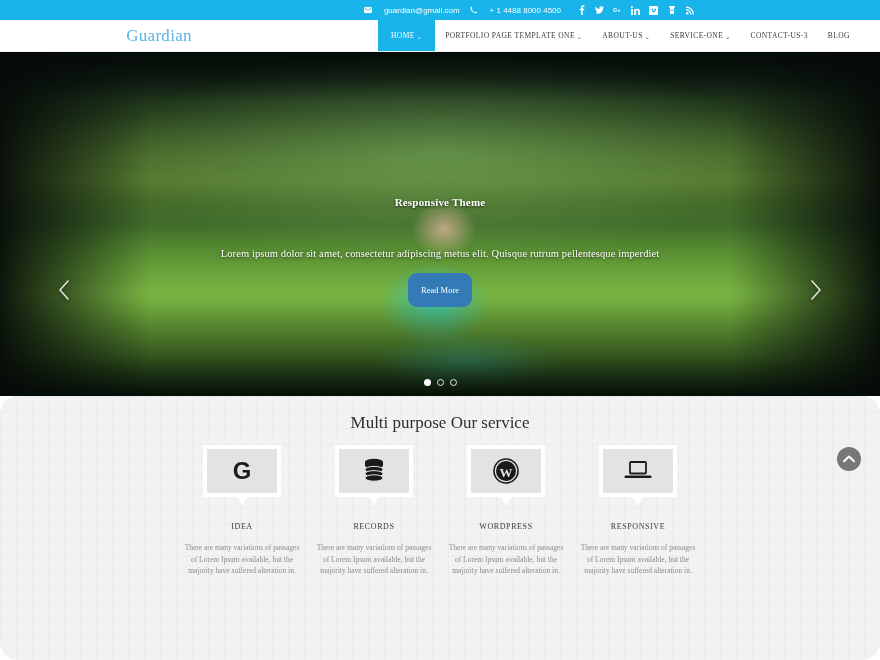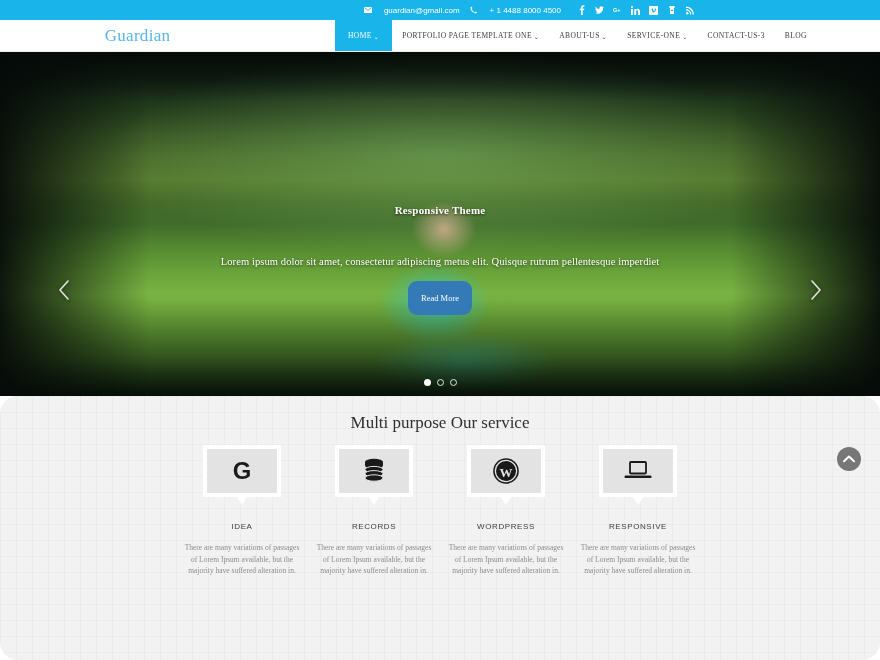--- a/index.html
+++ b/index.html
@@ -50,21 +50,21 @@
 
   
   .header {
     height: 32px;
     background: #ffffff;
     display: flex;
     align-items: stretch;
     border-bottom: 1px solid #efefef;
   }
   .logo-zone {
-    width: 335px;
+    width: 378px;
     display: flex;
     align-items: center;
     justify-content: center;
     padding-right: 60px;
   }
   .logo {
     font-family: "Liberation Serif", serif;
     font-size: 17px;
     color: #58b4e5;
     letter-spacing: .3px;
@@ -145,21 +145,21 @@
     left: 300px; top: 150px;
     width: 300px; height: 195px;
     background:
       radial-gradient(ellipse 18% 24% at 48% 14%, rgba(214,176,148,.85) 0%, rgba(214,176,148,0) 60%),
       radial-gradient(ellipse 30% 34% at 45% 52%, rgba(45,200,195,.75) 0%, rgba(45,200,195,0) 62%),
       radial-gradient(ellipse 44% 22% at 55% 82%, rgba(60,205,196,.42) 0%, rgba(60,205,196,0) 70%);
     filter: blur(1.5px);
   }
   .hero-caption {
     position: absolute;
-    left: 0; right: 0; top: 152px;
+    left: 0; right: 0; top: 144px;
     text-align: center;
     color: #ffffff;
     text-shadow: 0 1px 3px rgba(0,0,0,.65);
   }
   .hero-title {
     font-size: 11px;
     font-weight: bold;
     letter-spacing: .2px;
     margin-bottom: 18px;
   }
@@ -266,21 +266,21 @@
     border-left: 8px solid transparent;
     border-right: 8px solid transparent;
     border-top: 12px solid #ffffff;
   }
   .svc-box svg { display: block; }
   .svc-label {
     margin-top: 25px;
     font-size: 8px;
     color: #3b3b3b;
     letter-spacing: .6px;
-    font-family: Liberation Sans, sans-serif;
+    font-family: Liberation Serif, serif;
   }
   .svc-text {
     margin-top: 11px;
     font-size: 7.5px;
     line-height: 1.55;
     color: #8c8c8c;
     font-family: "Liberation Serif", serif;
     padding: 0 6px;
   }
 

